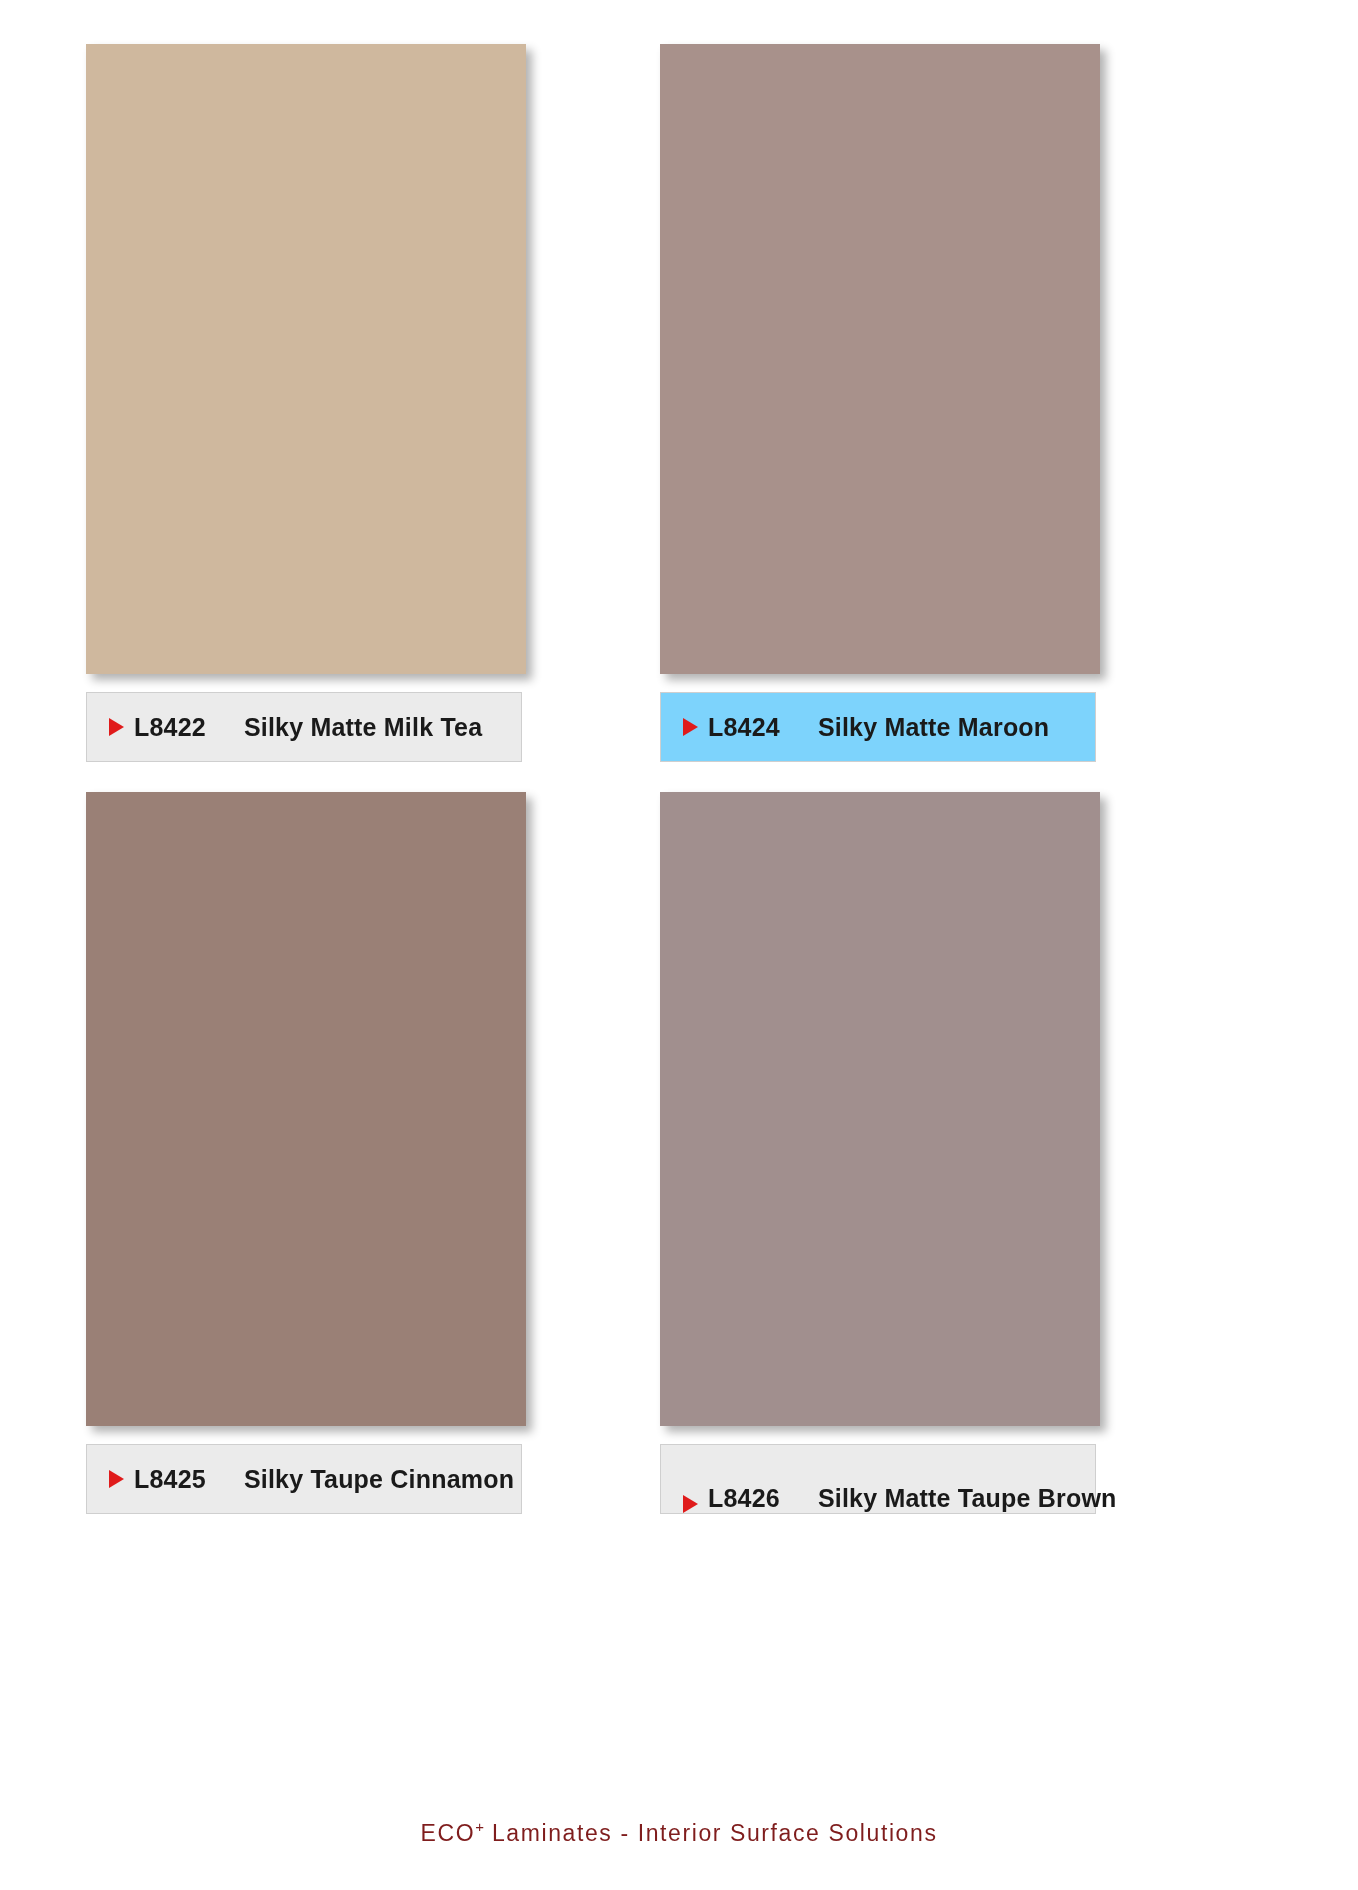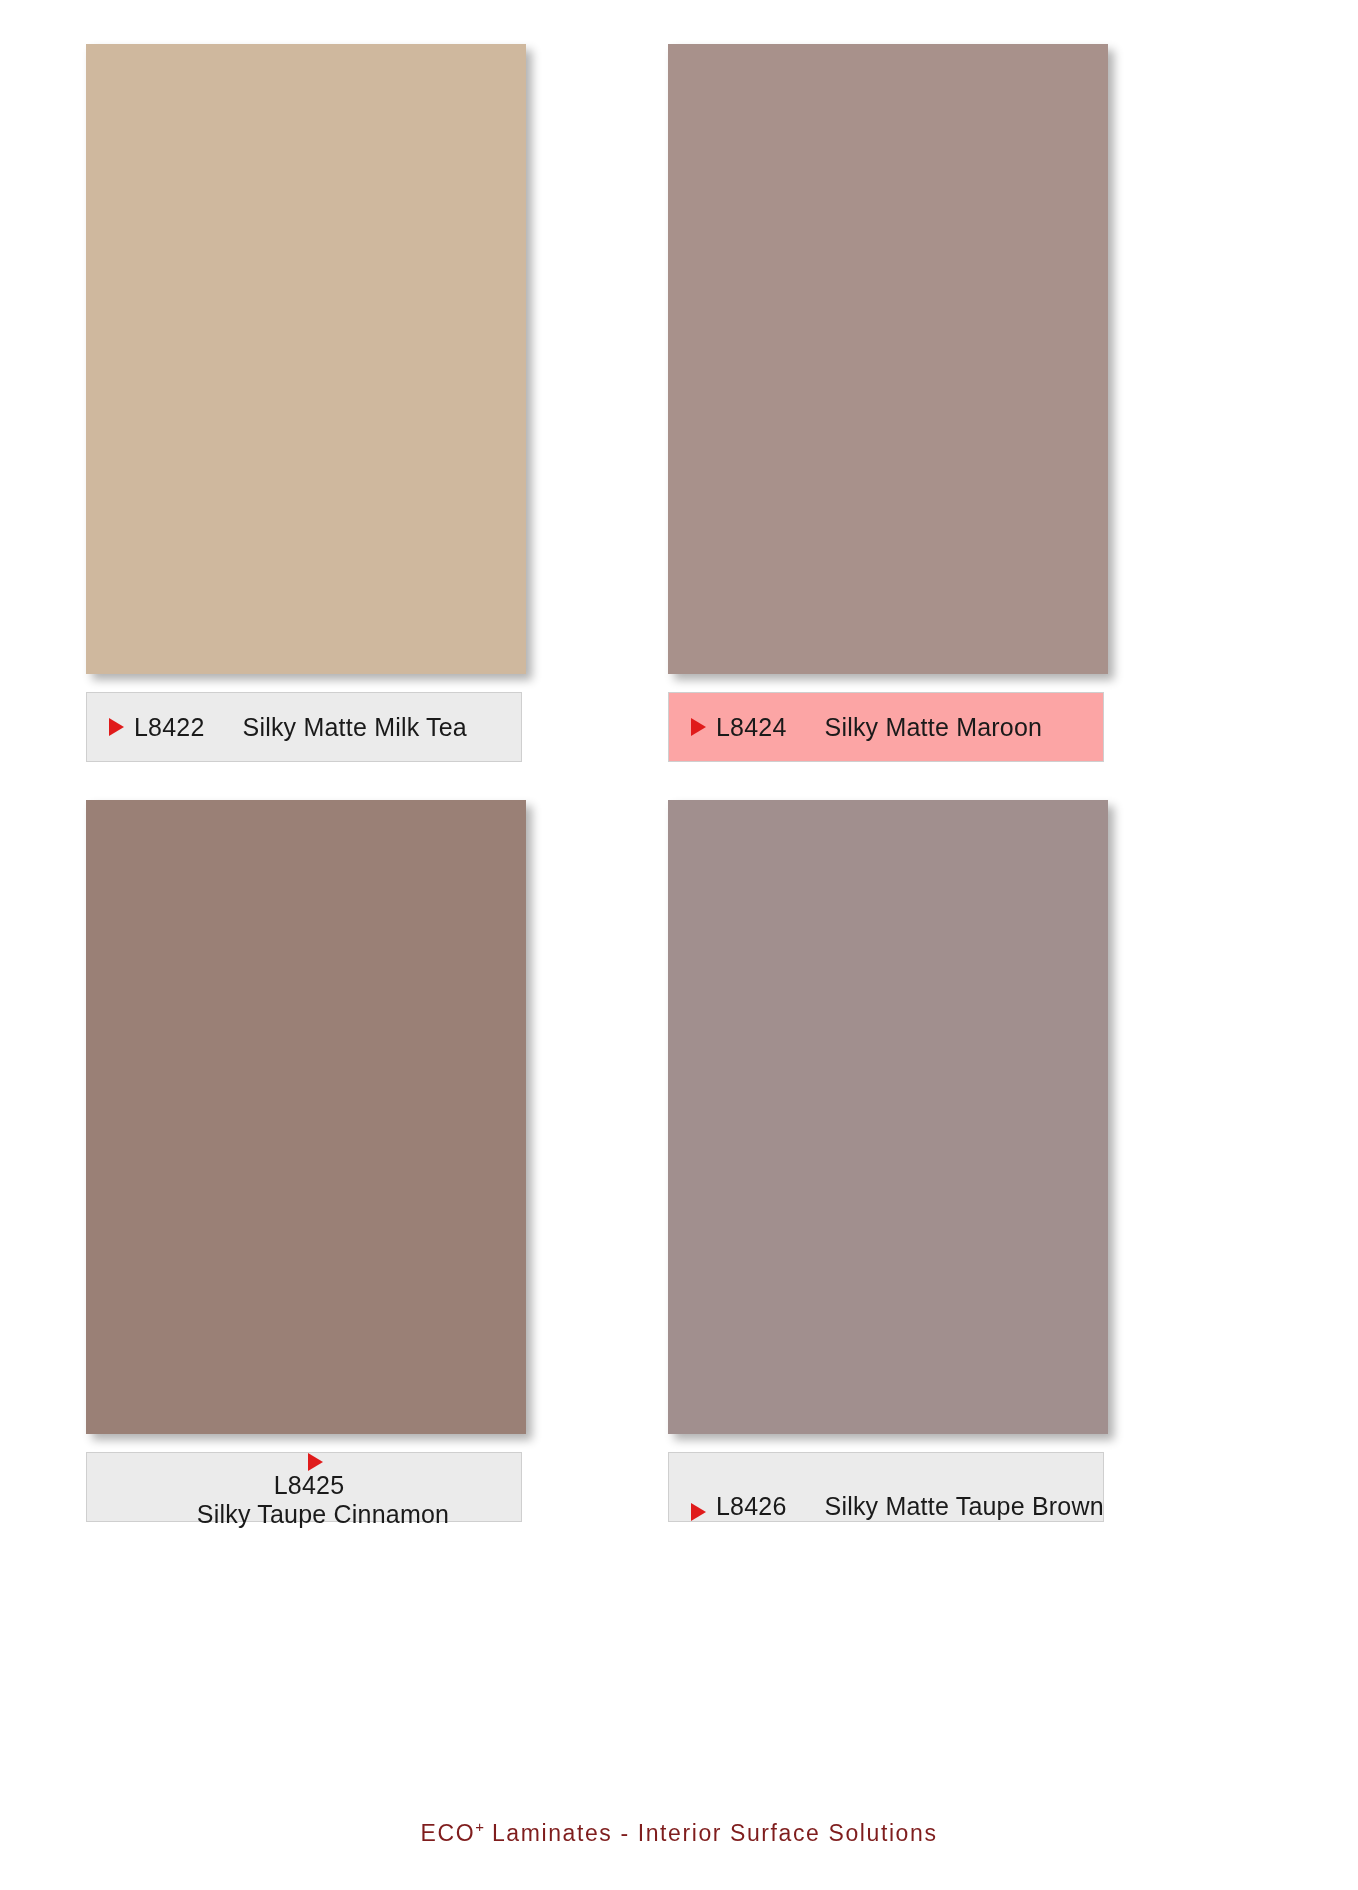--- a/index.html
+++ b/index.html
@@ -24,21 +24,22 @@
   }
 
   
   .grid {
     position: absolute;
     left: 86px;
     top: 44px;
     width: 1186px;
     display: flex;
     flex-wrap: wrap;
-    gap: 12px;
+    gap: 4px;
+    font-weight: bold;
   }
 
   .card {
     width: 508px;
     margin-right: 62px;
     margin-bottom: 26px;
   }
   .card.col-right { margin-right: 0; }
 
   
@@ -119,30 +120,30 @@
       <div class="chip" style="background: rgb(207, 184, 158);"></div>
       <div class="label-bar" style="background: rgb(235, 235, 235); border-color: rgb(207, 207, 207);">
         <span class="tri-icon" style="border-left-color: rgb(224, 27, 27);"></span>
         <span class="code">L8422</span>
         <span class="cname">Silky Matte Milk Tea</span>
       </div>
     </div>
 
     <div class="card col-right row-top">
       <div class="chip" style="background: rgb(168, 145, 139);"></div>
-      <div class="label-bar" style="background: #fca5a5; border-color: rgb(207, 207, 207);">
+      <div class="label-bar" style="background: #7dd3fc; border-color: rgb(207, 207, 207);">
         <span class="tri-icon" style="border-left-color: rgb(224, 27, 27);"></span>
         <span class="code">L8424</span>
         <span class="cname">Silky Matte Maroon</span>
       </div>
     </div>
 
     <div class="card col-left row-bottom">
       <div class="chip" style="background: rgb(154, 128, 118);"></div>
-      <div class="label-bar" style="background: rgb(235, 235, 235); border-color: rgb(207, 207, 207); flex-direction: column;">
+      <div class="label-bar" style="background: rgb(235, 235, 235); border-color: rgb(207, 207, 207);">
         <span class="tri-icon" style="border-left-color: rgb(224, 27, 27);"></span>
         <span class="code">L8425</span>
         <span class="cname">Silky Taupe Cinnamon</span>
       </div>
     </div>
 
     <div class="card col-right row-bottom">
       <div class="chip" style="background: rgb(161, 143, 142);"></div>
       <div class="label-bar" style="background: rgb(235, 235, 235); border-color: rgb(207, 207, 207); align-items: flex-end;">
         <span class="tri-icon" style="border-left-color: rgb(224, 27, 27);"></span>

